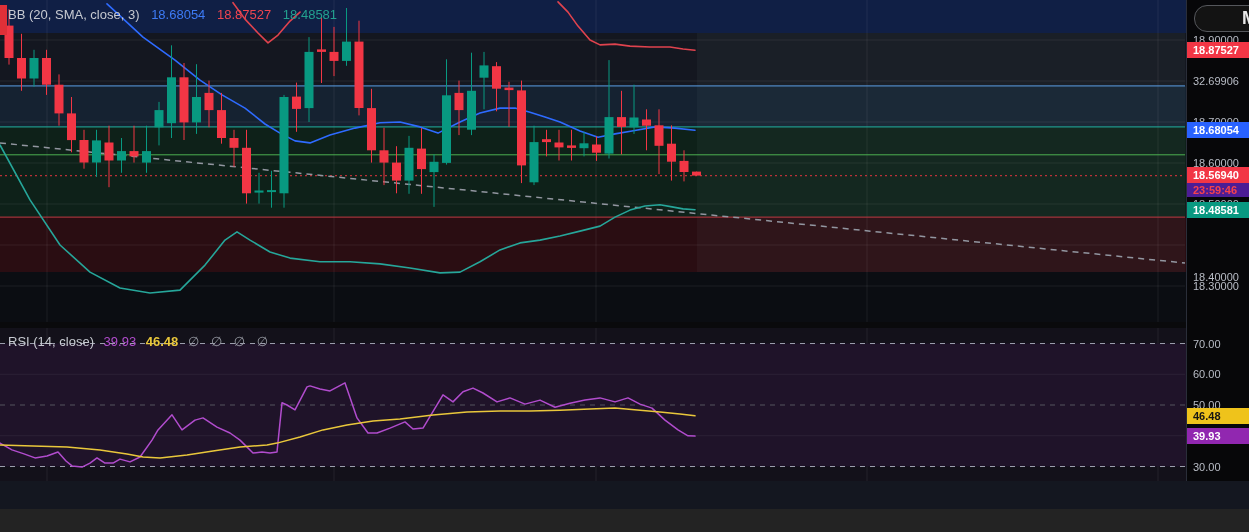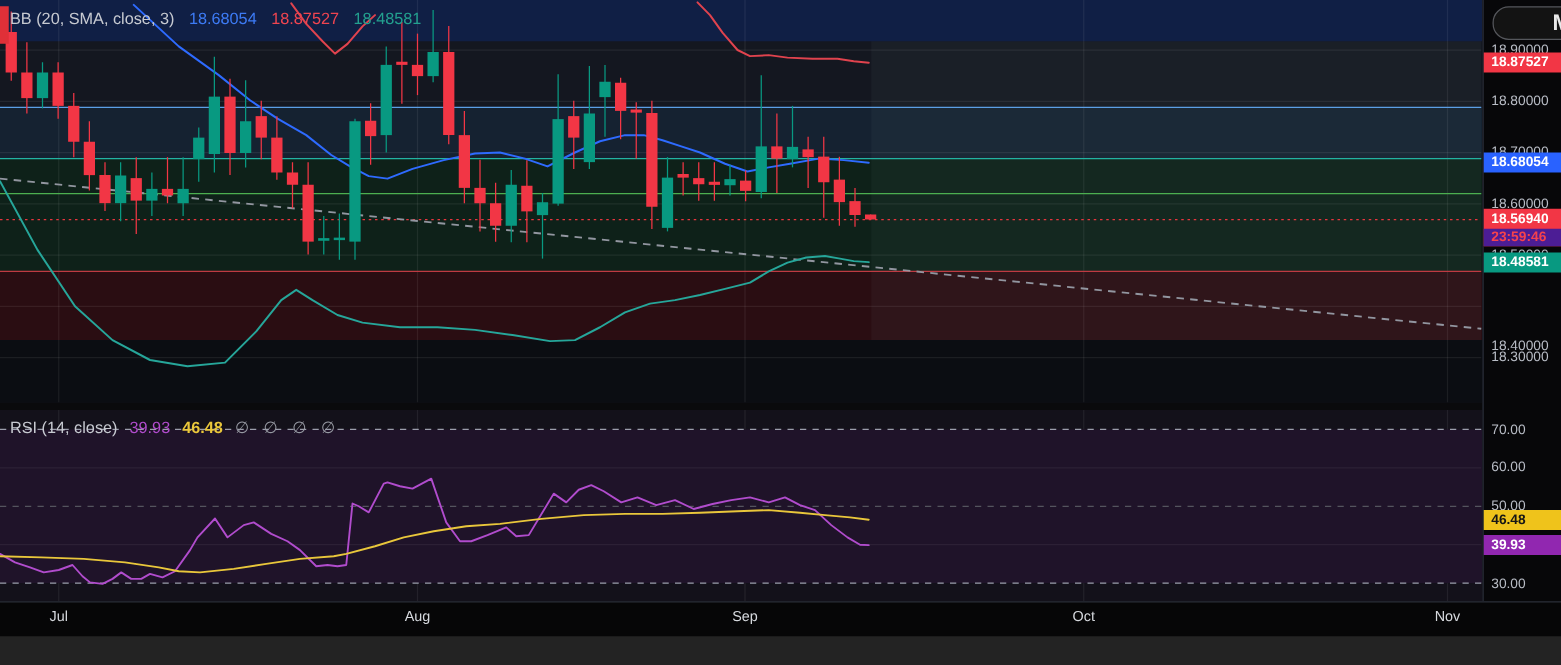--- a/index.html
+++ b/index.html
@@ -216,21 +216,21 @@
     <span class="lg-gray">RSI (14, close)</span>
     <span class="lg-purple">39.93</span>
     <span class="lg-yellow">46.48</span>
     <span class="lg-empty">∅ ∅ ∅ ∅</span>
   </div>
 
   <div id="price-axis">
     <div class="mxn-btn">MXN</div>
     <div id="price-ticks">
         <div class="axis-tick" style="top: 40px;">18.90000</div>
-        <div class="axis-tick" style="top: 81px;">18.80000</div>
+        <div class="axis-tick" style="top: 81px;">32.69906</div>
         <div class="axis-tick" style="top: 122px;">18.70000</div>
         <div class="axis-tick" style="top: 163px;">18.60000</div>
         <div class="axis-tick" style="top: 204px;">18.50000</div>
         <div class="axis-tick" style="top: 245px; margin-top: 32px;">18.40000</div>
         <div class="axis-tick" style="top: 286px;">18.30000</div>
       </div>
     <div id="price-badges">
         <div class="badge" style="top: 42.1393px; background: rgb(242, 54, 69); color: rgb(255, 255, 255);">18.87527</div>
         <div class="badge" style="top: 121.979px; background: rgb(41, 98, 255); color: rgb(255, 255, 255);">18.68054</div>
         <div class="badge" style="top: 167px; background: rgb(242, 54, 69); color: rgb(255, 255, 255);">18.56940<span class="timer" style="background: #4c1d95; color: rgb(245, 66, 77); margin: 2px 0px -2px -6px; padding: 1px 0px 1px 6px;">23:59:46</span></div>
@@ -241,21 +241,14 @@
         <div class="axis-tick" style="top: 374.25px;">60.00</div>
         <div class="axis-tick" style="top: 405px;">50.00</div>
         <div class="axis-tick" style="top: 466.5px;">30.00</div>
       </div>
     <div id="rsi-badges">
         <div class="badge" style="top: 407.824px; background: rgb(239, 195, 27); color: rgb(21, 21, 21);">46.48</div>
         <div class="badge" style="top: 427.965px; background: rgb(145, 39, 176); color: rgb(255, 255, 255);">39.93</div>
       </div>
   </div>
 
-  <div id="time-axis">
-      <div class="month-label" style="left: 47px;">Jul</div>
-      <div class="month-label" style="left: 334px;">Aug</div>
-      <div class="month-label" style="left: 596px;">Sep</div>
-      <div class="month-label" style="left: 867px;">Oct</div>
-      <div class="month-label" style="left: 1158px;">Nov</div>
-    </div>
   <div id="bottom-strip"></div>
 </div>
 
 </body></html>

